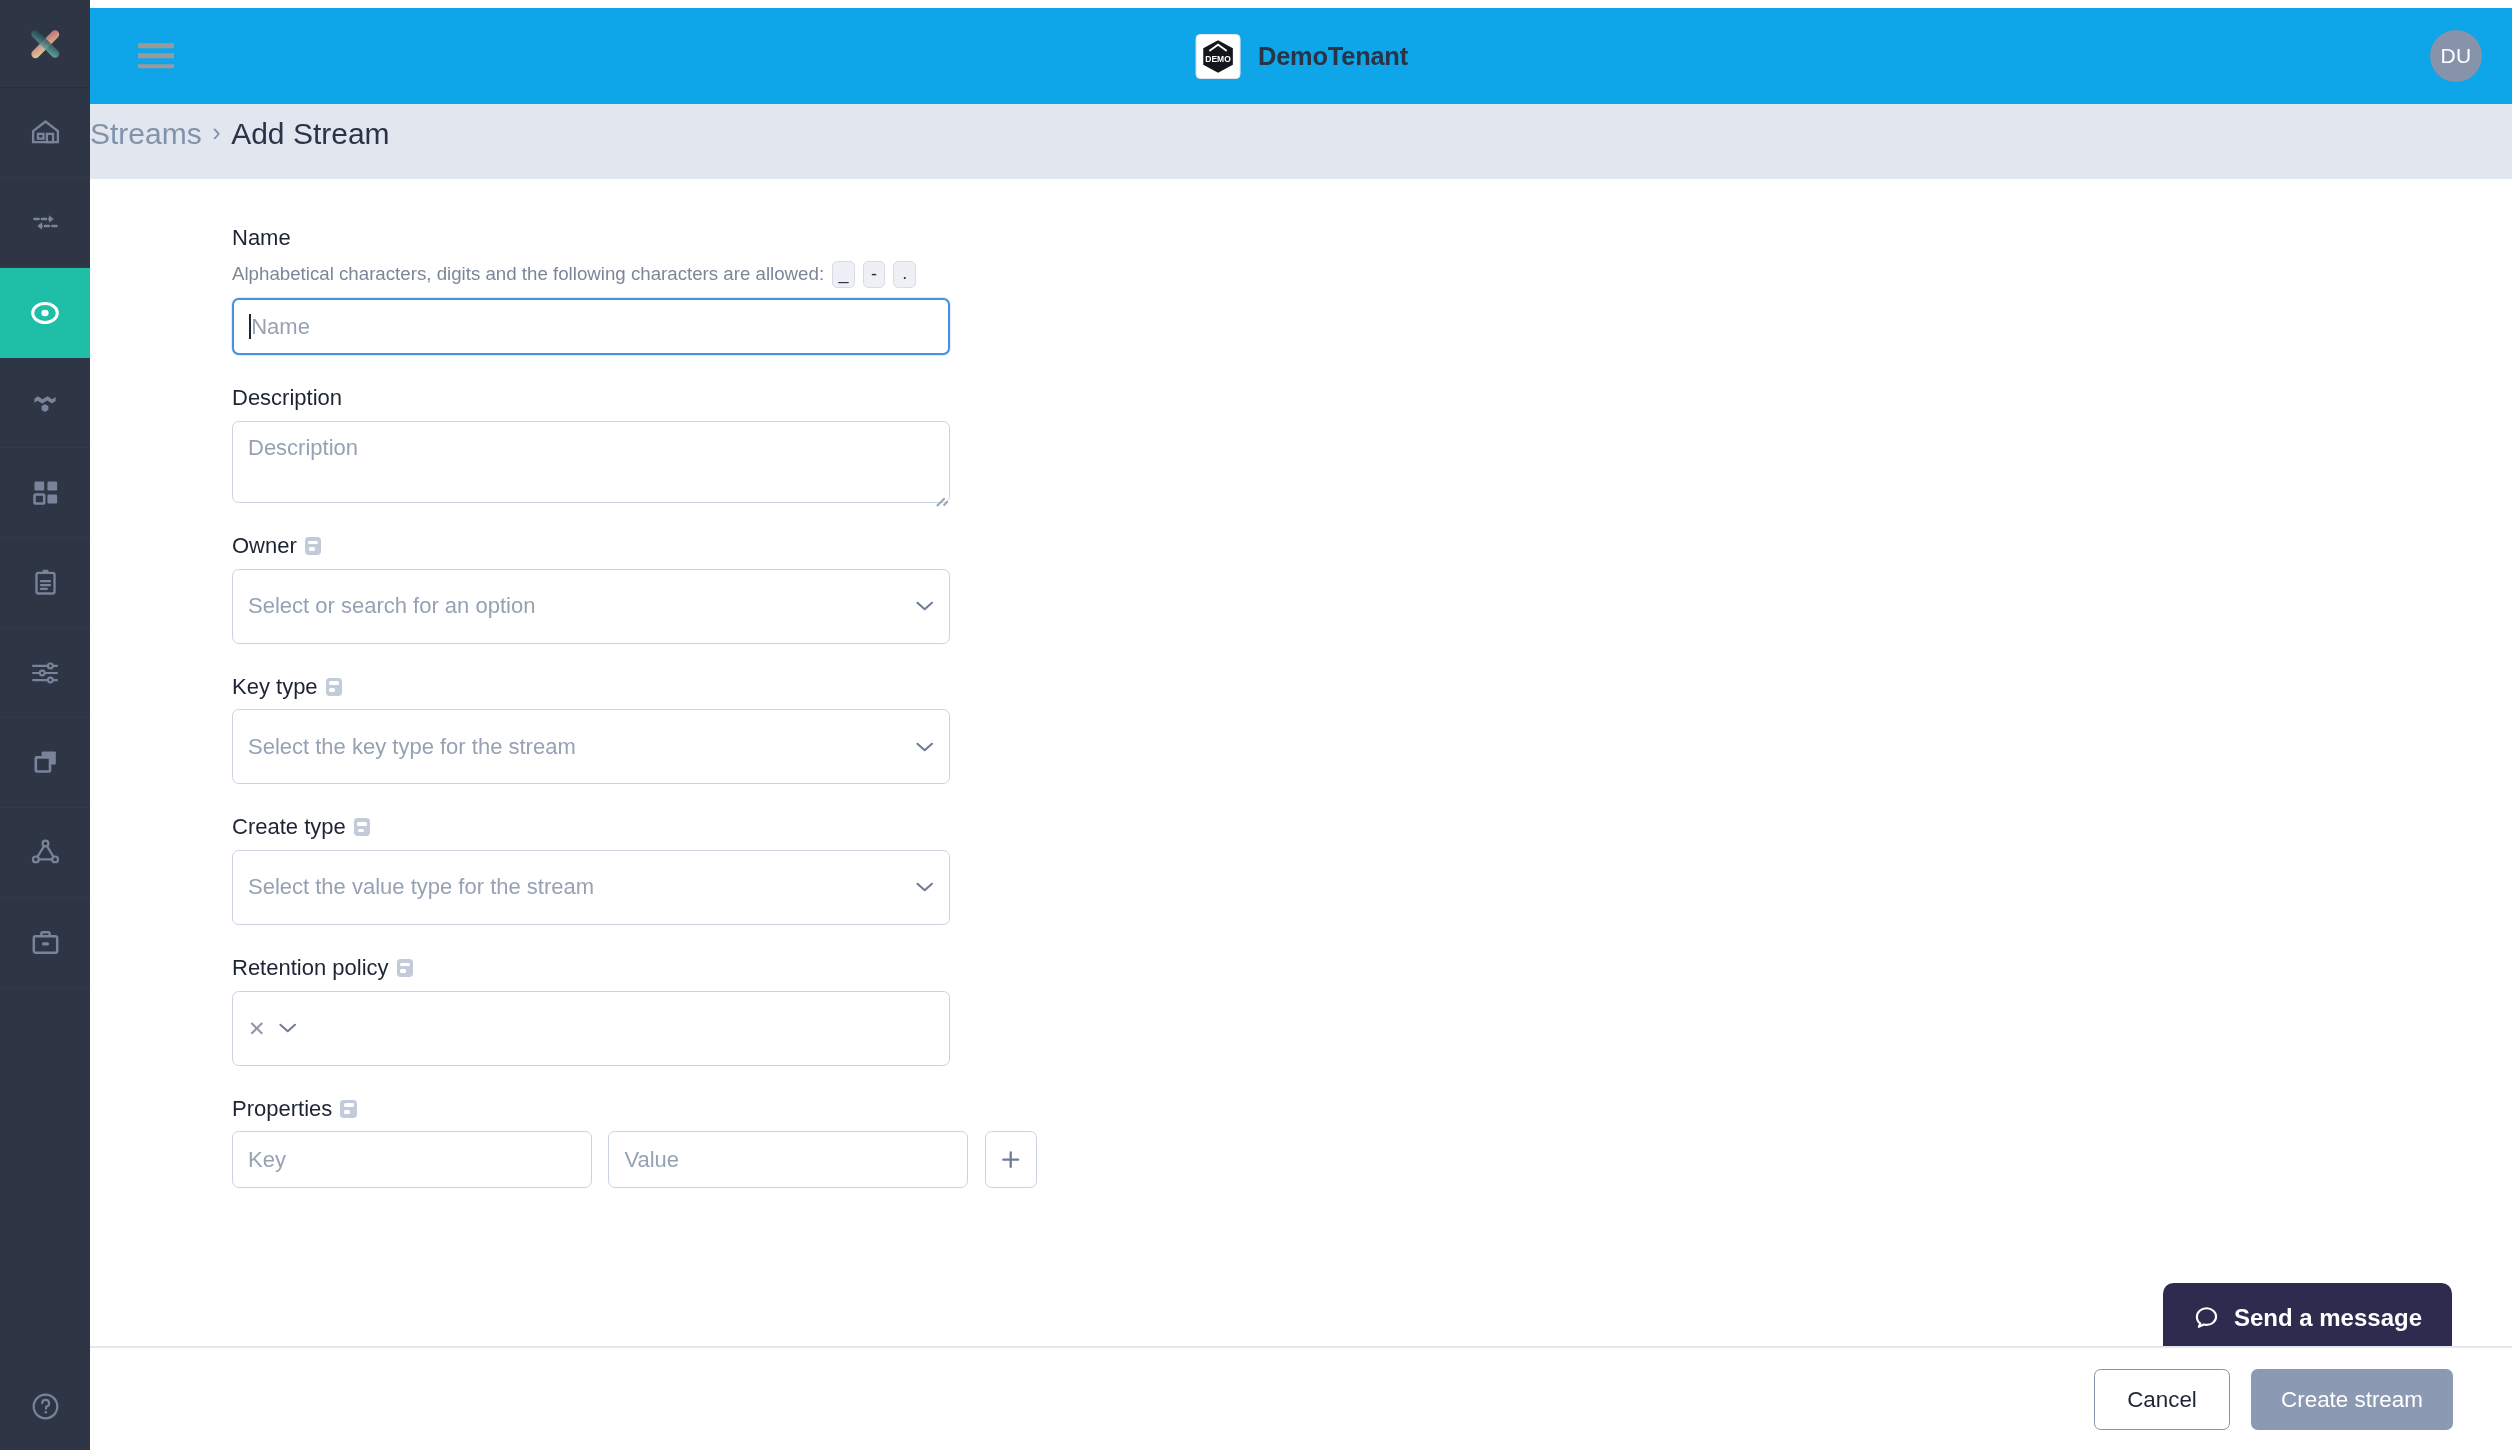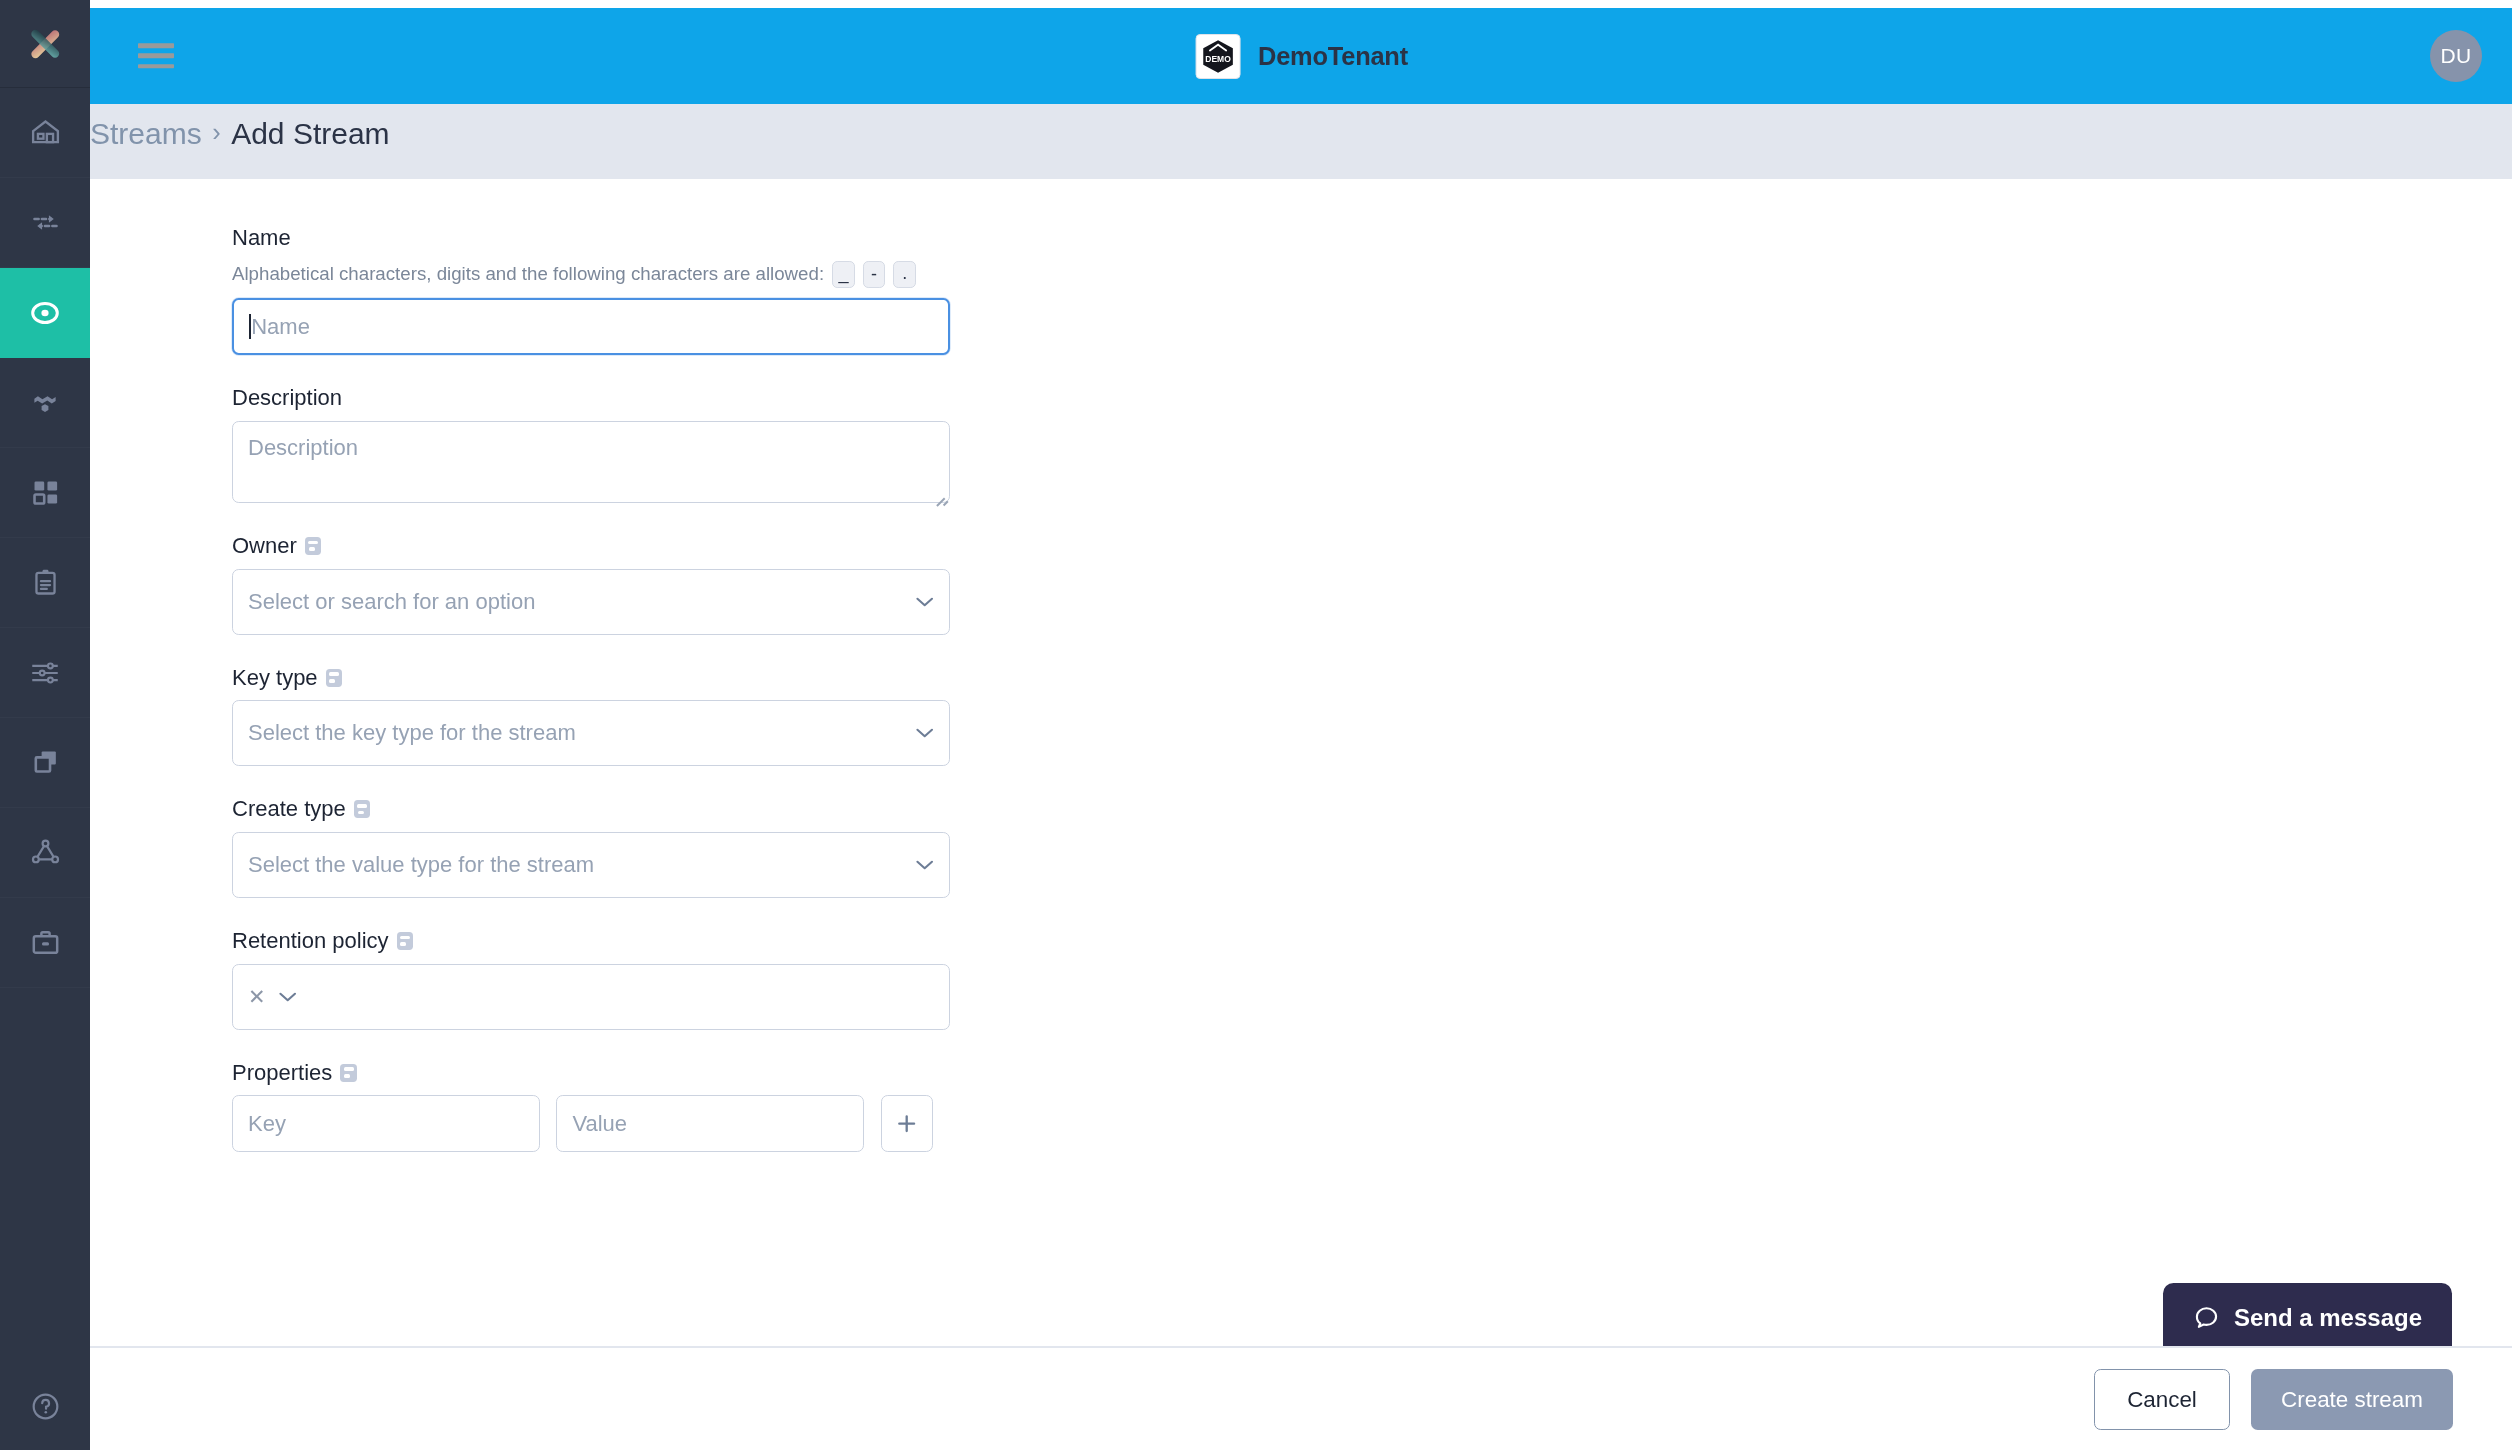--- a/index.html
+++ b/index.html
@@ -242,42 +242,42 @@
     right: 3.7px; bottom: 3px;
     width: 12px; height: 12px;
   }
   .resizer::before, .resizer::after {
     content:""; position:absolute; right:0; background:#9aa5b6; height:1.5px; transform-origin: right bottom;
   }
   .resizer::before { width: 11.2px; bottom: 0.7px; transform: rotate(-45deg); }
   .resizer::after  { width: 6px;  bottom: 0.7px; right:0px; transform: rotate(-45deg) translate(0,4.5px); }
 
   .select {
-    height: 66px;
+    height: 75px;
     display: flex;
     align-items: center;
     padding: 0 15px;
     justify-content: space-between;
   }
   .select .txt { font-size: 22px; }
   .select .txt.ph { color: #96a2b4; }
   .select .txt.val { color: #1d2433; }
   .sel-icons { display: flex; align-items: center; gap: 12px; }
   .clear-x {
     font-size: 21px;
     color: #8d97a8;
     line-height: 1;
     cursor: pointer;
   }
   .chev { display: block; cursor: pointer; }
   .gap-lg { height: 30px; }
 
   .props-row { display: flex; align-items: center; gap: 16.4px; }
   .prop-input {
-    width: 308px; height: 57px;
+    width: 360px; height: 57px;
     border: 1.5px solid #ccd3e0;
     border-radius: 6.7px;
     background: #fff;
     display: flex; align-items: center;
     padding: 0 15px;
   }
   .prop-add {
     width: 52px; height: 57px;
     border: 1.5px solid #ccd3e0;
     border-radius: 6.7px;

